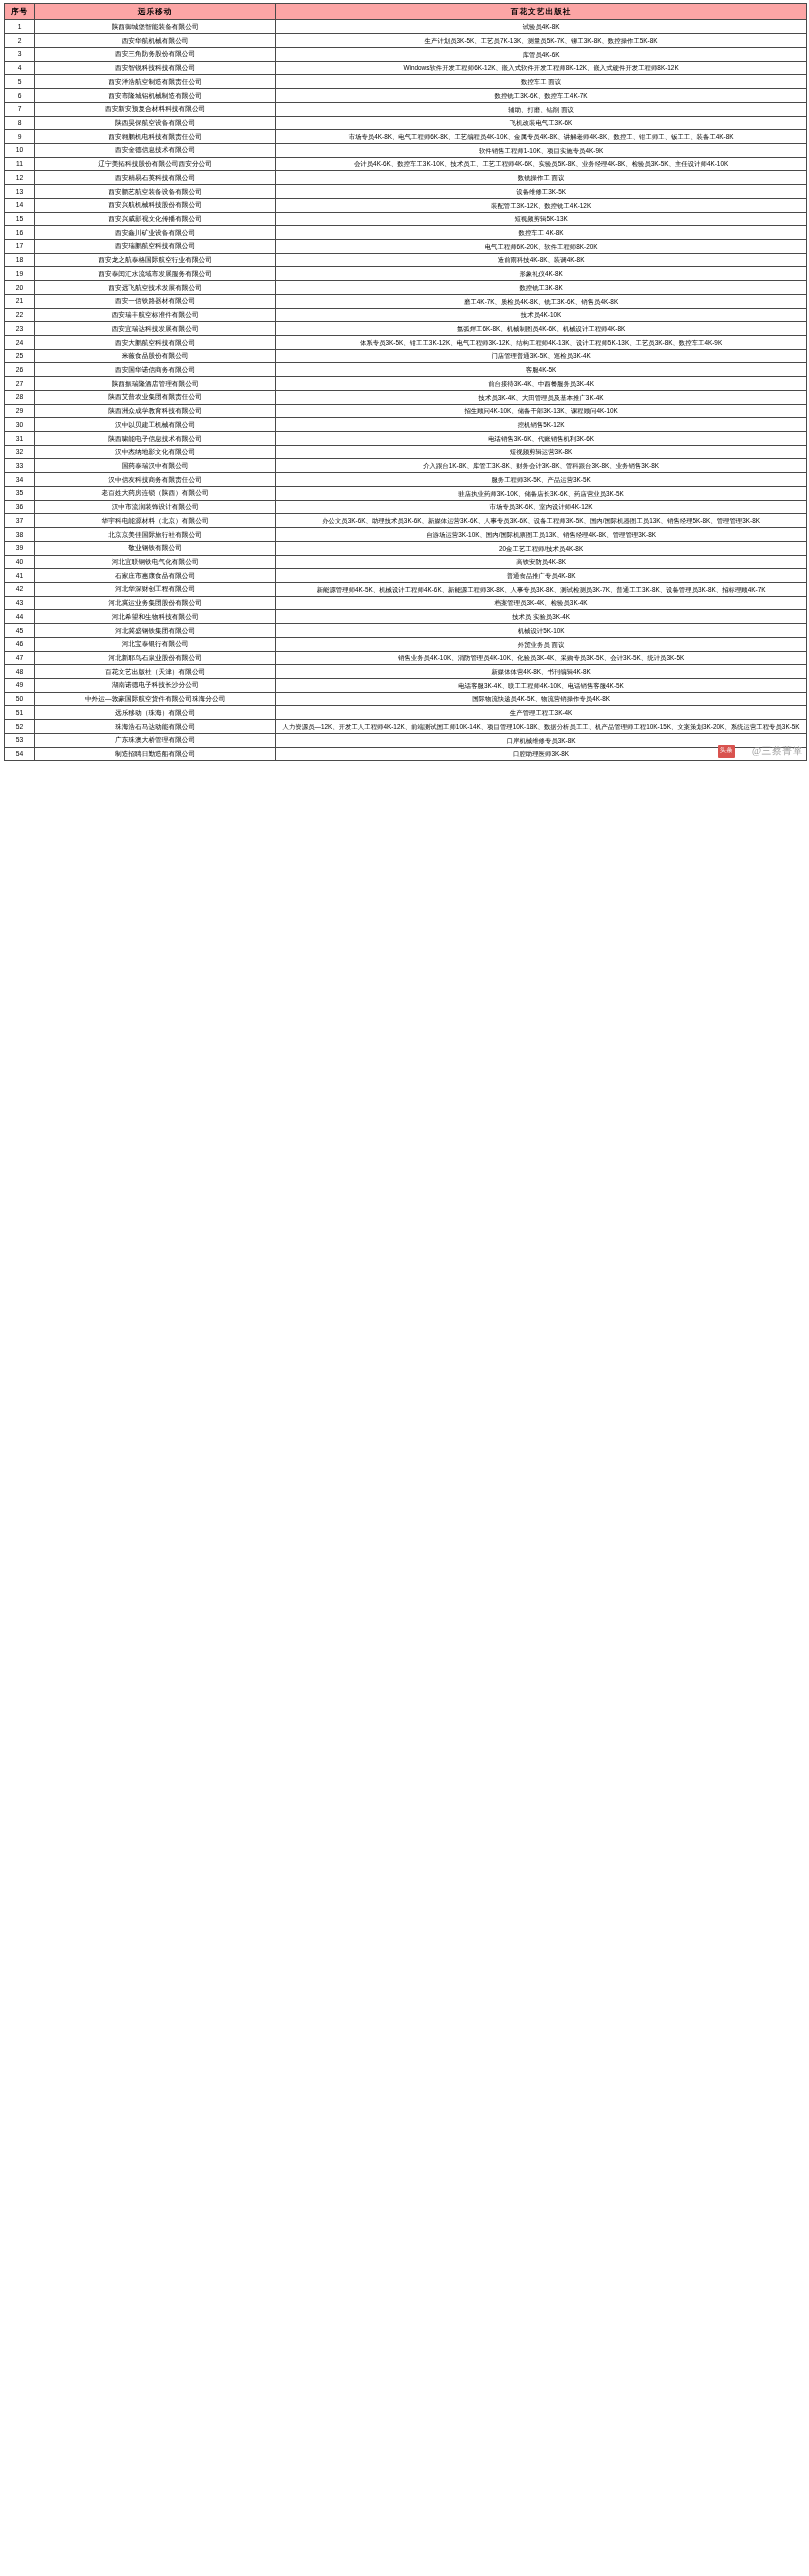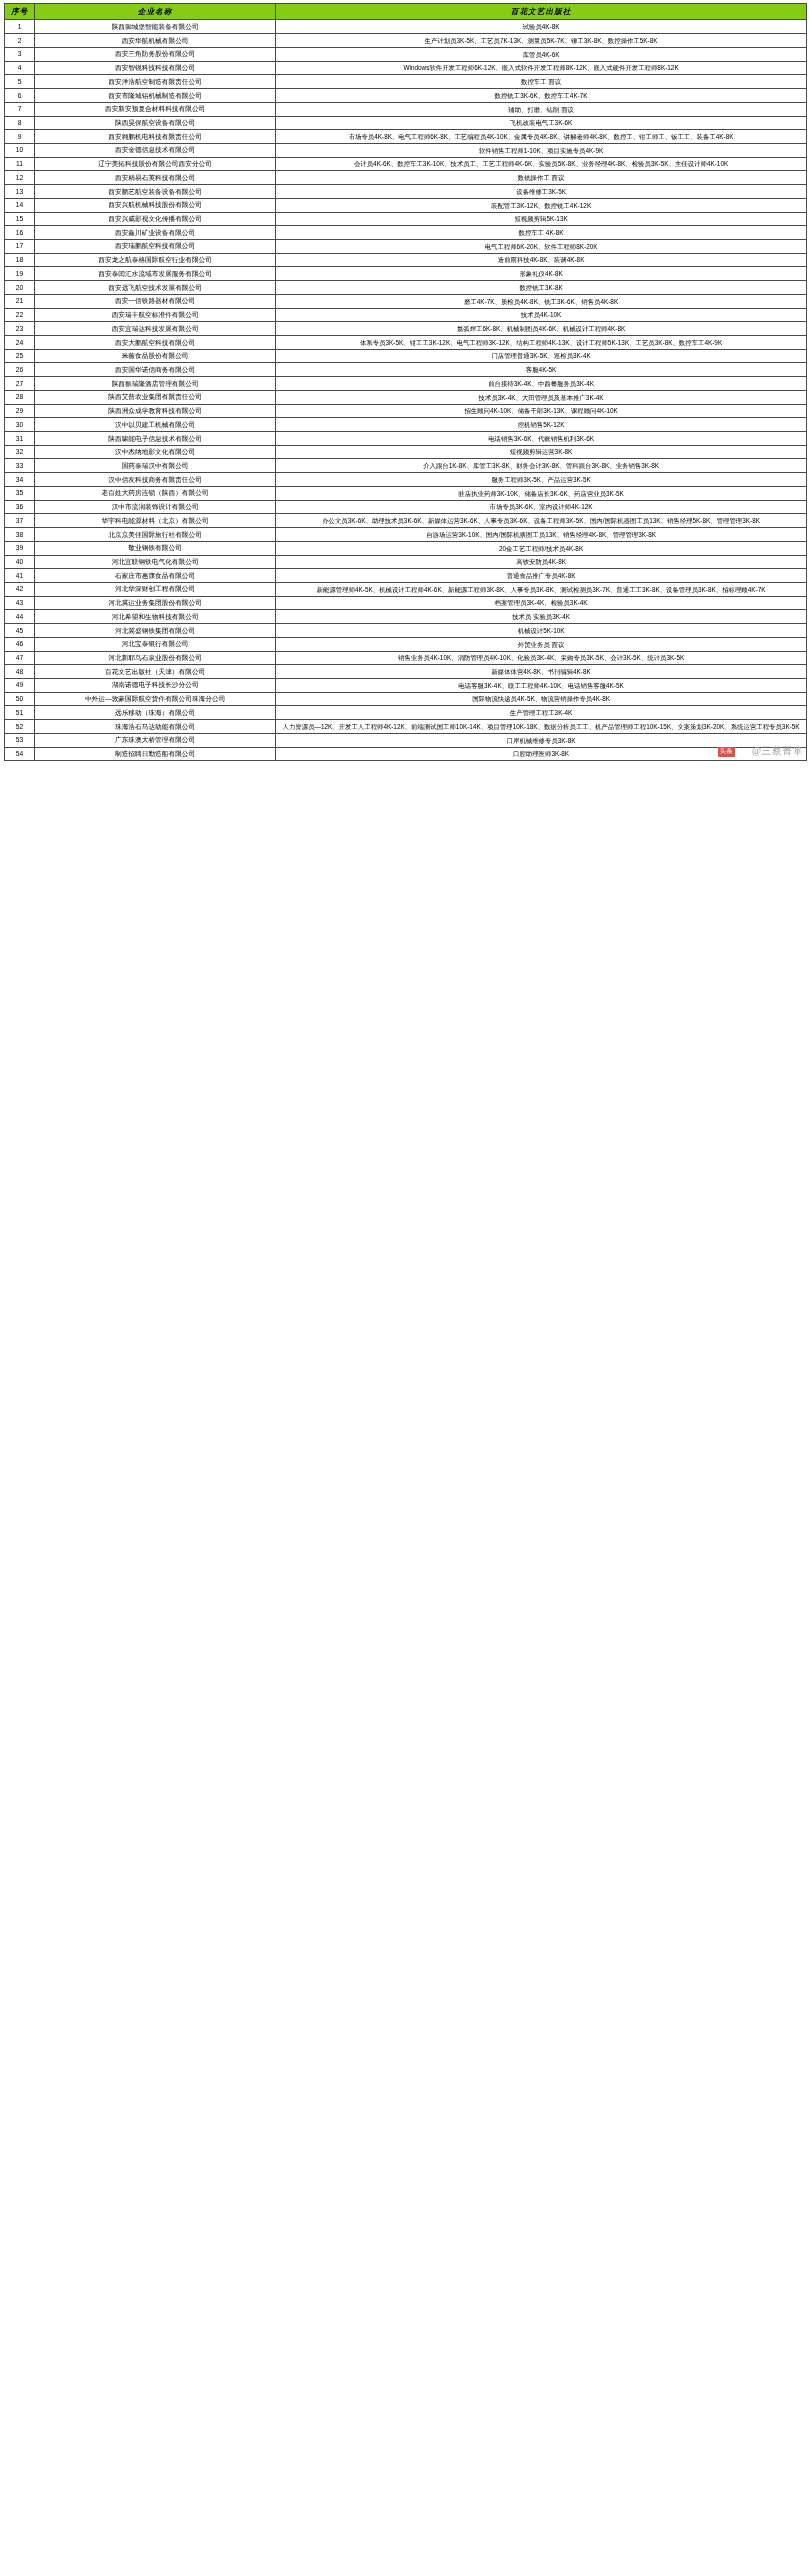--- a/index.html
+++ b/index.html
@@ -21,28 +21,27 @@
   table.jobs {
     width: 802px;
     border-collapse: collapse;
     table-layout: fixed;
     border: 0.5px solid #4a4a4a;
   }
   table.jobs col.c1 { width: 30px; }
   table.jobs col.c2 { width: 241px; }
   table.jobs col.c3 { width: 531px; }
   table.jobs th {
-    background: #84cc16;
+    background: #fca5a5;
     border: 0.5px solid #4a4a4a;
     font-size: 7.7px;
     font-weight: bold;
     color: #000;
     height: 13.4px;
     letter-spacing: 1px;
-    font-style: italic;
   }
   table.jobs td {
     border: 0.5px solid #4a4a4a;
     font-size: 6.7px;
     color: #000;
     padding: 1.5px 2.1px;
     vertical-align: middle;
     line-height: 1.45;
   }
   table.jobs td.idx {
@@ -58,21 +57,20 @@
   }
   .watermark {
     position: absolute;
     right: 7.2px;
     bottom: 3.1px;
     font-size: 9.8px;
     color: #9a9a9a;
     font-family: "Liberation Serif", serif;
     letter-spacing: 0.5px;
     display: flex;
-    align-items: center;
     gap: 17px;
   }
   .watermark .wm-badge {
     display: inline-block;
     background: #d9534f;
     color: #fff;
     font-size: 6.2px;
     padding: 0.5px 2.1px;
     border-radius: 1px;
     font-family: "Liberation Sans", sans-serif;
@@ -84,21 +82,21 @@
 <div class="page">
   <table class="jobs">
     <colgroup>
       <col class="c1">
         <col class="c2">
         <col class="c3">
     </colgroup>
     <thead>
       <tr>
         <th>序号</th>
-        <th>企业名称</th>
+        <th>远乐移动</th>
         <th>百花文艺出版社</th>
       </tr>
     </thead>
     <tbody id="tbody">
         <tr>
           <td class="idx">1</td>
           <td class="name">陕西御城堡智能装备有限公司</td>
           <td class="pos">试验员4K-8K</td>
         </tr>
         <tr>

